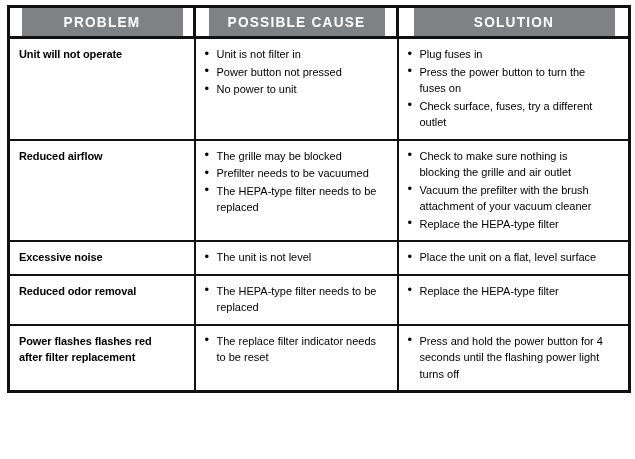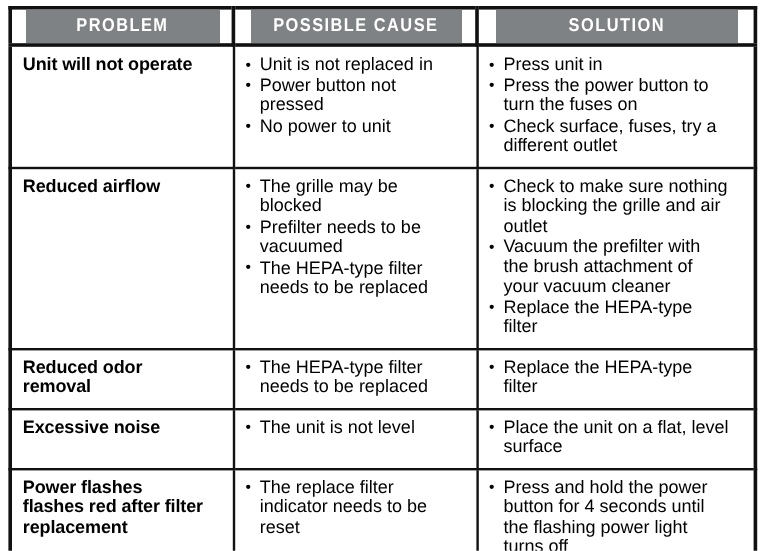--- a/index.html
+++ b/index.html
@@ -59,21 +59,21 @@
     display: block;
     transform: scaleX(1);
   }
 
   
   tbody td {
     border-right: 2px solid #111111;
     border-bottom: 2px solid #111111;
     vertical-align: top;
     padding: 7px 20px 7px 9px;
-    font-size: 15px;
+    font-size: 11px;
     line-height: 16.5px;
   }
   tbody td:last-child { border-right: none; }
   tbody tr:last-child td { border-bottom: none; }
 
   .cell-problem {
     font-weight: bold;
     letter-spacing: -0.1px;
   }
 
@@ -121,28 +121,28 @@
         </th>
       </tr>
     </thead>
 
     <tbody>
 
       <tr>
         <td class="cell-problem">Unit will not operate</td>
         <td>
           <ul class="bullets">
-            <li>Unit is not replaced in</li>
+            <li>Unit is not filter in</li>
             <li>Power button not pressed</li>
             <li>No power to unit</li>
           </ul>
         </td>
         <td>
           <ul class="bullets">
-            <li>Press unit in</li>
+            <li>Plug fuses in</li>
             <li>Press the power button to turn the fuses on</li>
             <li>Check surface, fuses, try a different outlet</li>
           </ul>
         </td>
       </tr>
 
       <tr>
         <td class="cell-problem">Reduced airflow</td>
         <td>
           <ul class="bullets">
@@ -154,43 +154,43 @@
         <td>
           <ul class="bullets">
             <li>Check to make sure nothing is blocking the grille and air outlet</li>
             <li>Vacuum the prefilter with the brush attachment of your vacuum cleaner</li>
             <li>Replace the HEPA-type filter</li>
           </ul>
         </td>
       </tr>
 
       <tr>
+        <td class="cell-problem">Excessive noise</td>
+        <td>
+          <ul class="bullets">
+            <li>The unit is not level</li>
+          </ul>
+        </td>
+        <td>
+          <ul class="bullets">
+            <li>Place the unit on a flat, level surface</li>
+          </ul>
+        </td>
+      </tr>
+
+      <tr>
         <td class="cell-problem">Reduced odor removal</td>
         <td>
           <ul class="bullets">
             <li>The HEPA-type filter needs to be replaced</li>
           </ul>
         </td>
         <td>
           <ul class="bullets">
             <li>Replace the HEPA-type filter</li>
-          </ul>
-        </td>
-      </tr>
-
-      <tr>
-        <td class="cell-problem">Excessive noise</td>
-        <td>
-          <ul class="bullets">
-            <li>The unit is not level</li>
-          </ul>
-        </td>
-        <td>
-          <ul class="bullets">
-            <li>Place the unit on a flat, level surface</li>
           </ul>
         </td>
       </tr>
 
       <tr>
         <td class="cell-problem">Power flashes flashes red after filter replacement</td>
         <td>
           <ul class="bullets">
             <li>The replace filter indicator needs to be reset</li>
           </ul>

